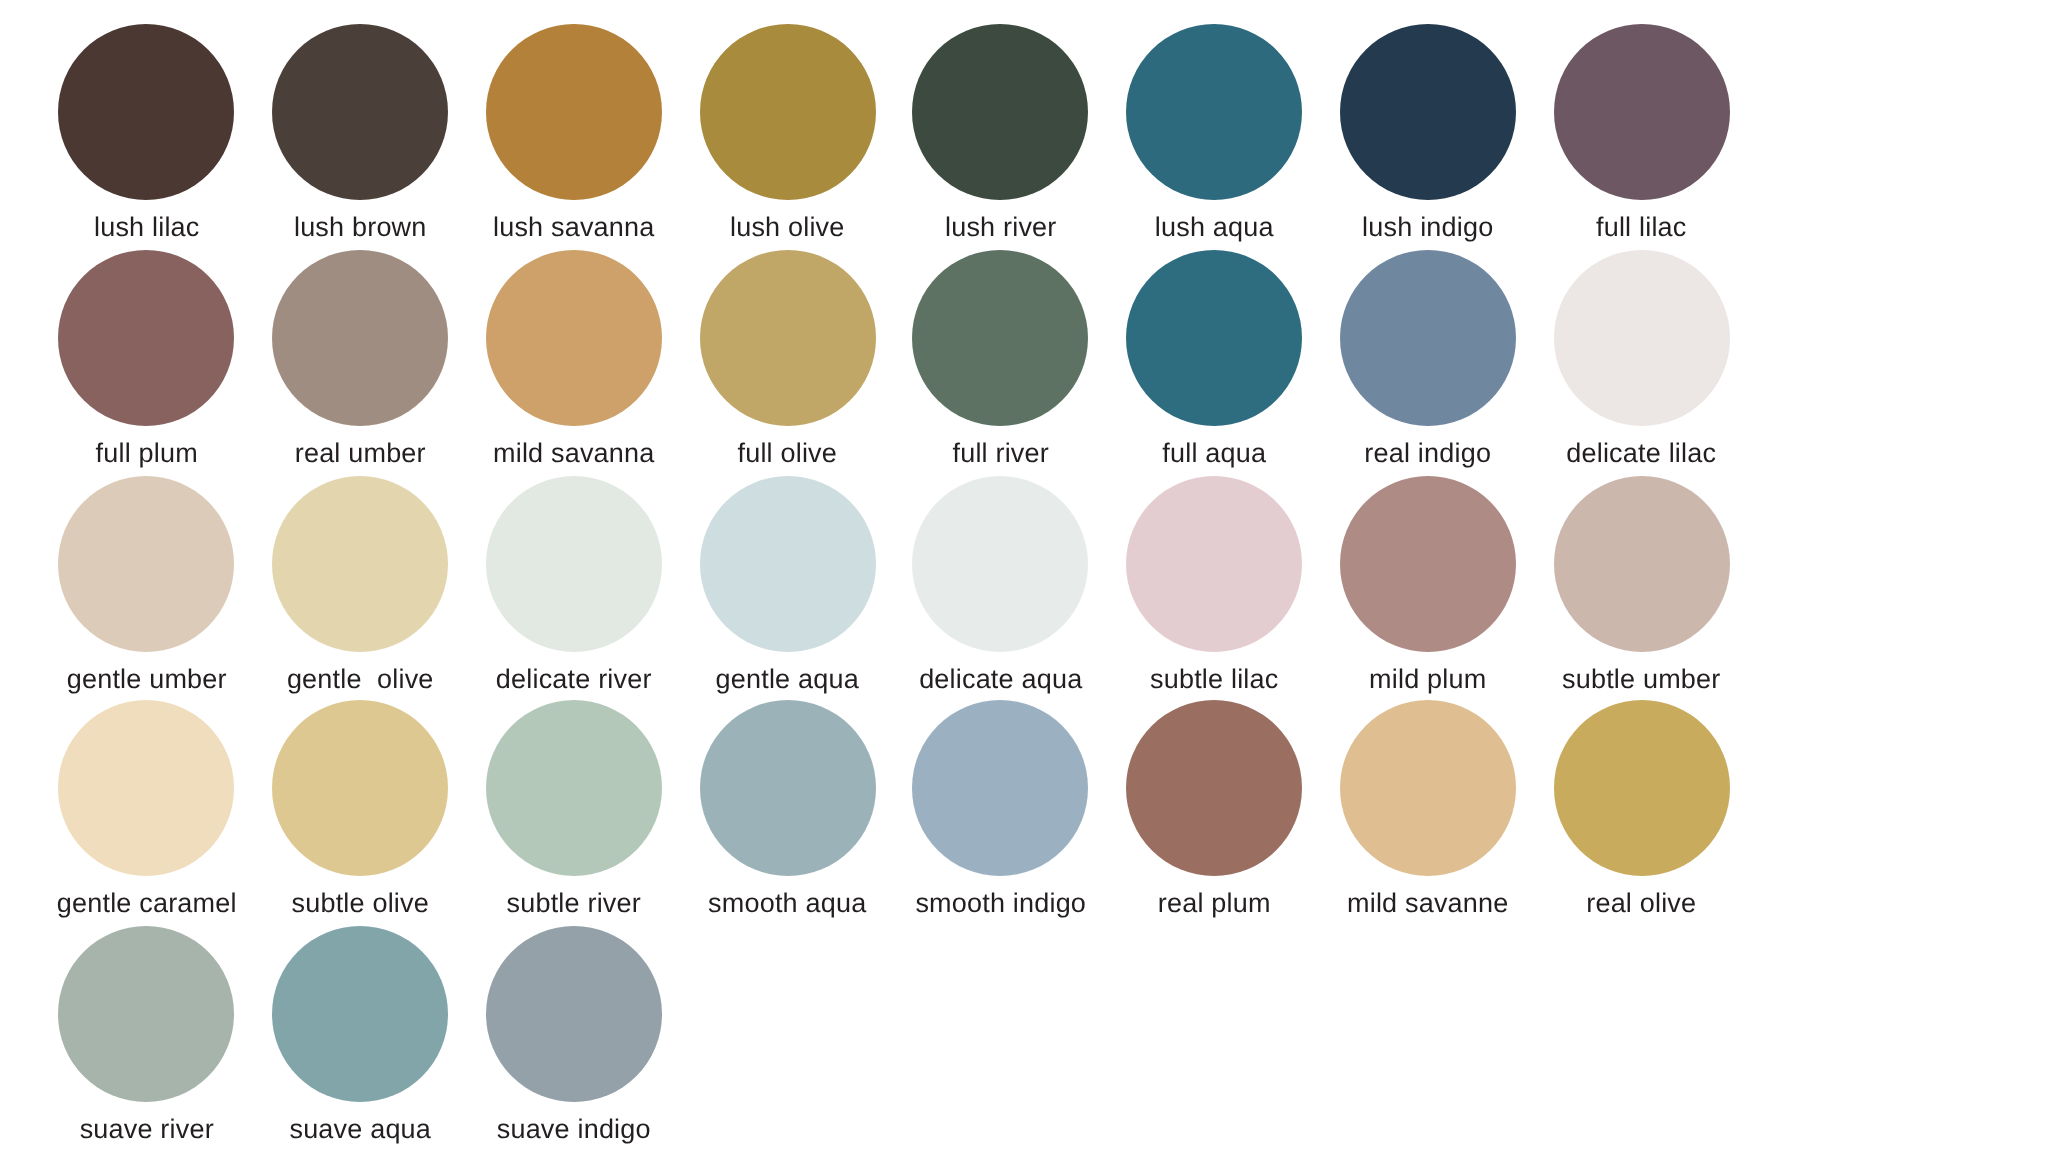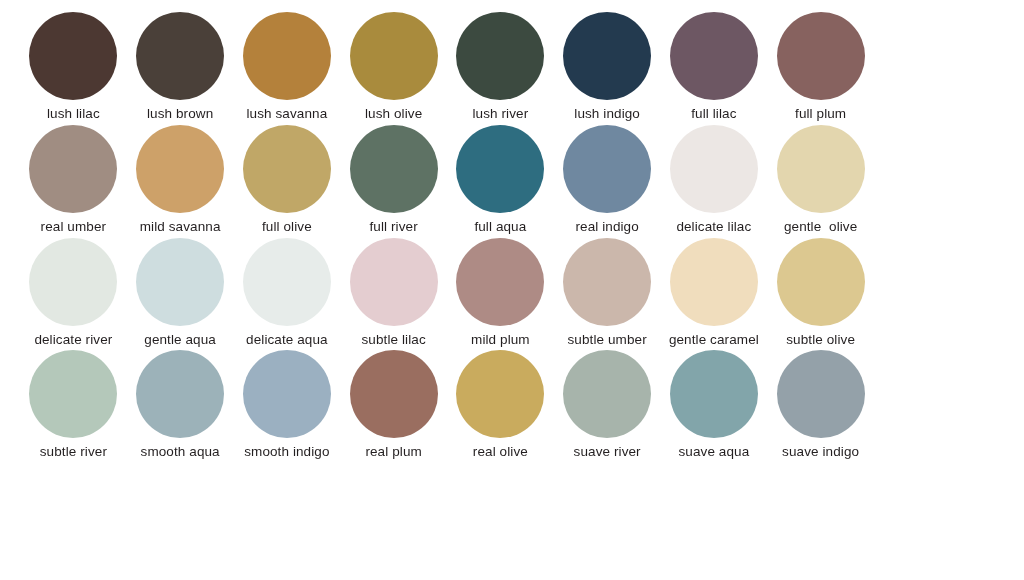--- a/index.html
+++ b/index.html
@@ -68,20 +68,24 @@
     </div>
     <div class="swatch-cell">
       <div class="swatch-circle" style="background: rgb(169, 139, 61);"></div>
       <div class="swatch-label">lush olive</div>
     </div>
     <div class="swatch-cell">
       <div class="swatch-circle" style="background: rgb(60, 74, 64);"></div>
       <div class="swatch-label">lush river</div>
     </div>
     <div class="swatch-cell">
+      <div class="swatch-circle" style="background: rgb(45, 106, 125);"></div>
+      <div class="swatch-label">lush aqua</div>
+    </div>
+    <div class="swatch-cell">
       <div class="swatch-circle" style="background: rgb(35, 58, 79);"></div>
       <div class="swatch-label">lush indigo</div>
     </div>
     <div class="swatch-cell">
       <div class="swatch-circle" style="background: rgb(109, 87, 99);"></div>
       <div class="swatch-label">full lilac</div>
     </div>
     <div class="swatch-cell">
       <div class="swatch-circle" style="background: rgb(135, 98, 95);"></div>
       <div class="swatch-label">full plum</div>
@@ -106,20 +110,24 @@
       <div class="swatch-circle" style="background: rgb(46, 109, 128);"></div>
       <div class="swatch-label">full aqua</div>
     </div>
     <div class="swatch-cell">
       <div class="swatch-circle" style="background: rgb(111, 136, 160);"></div>
       <div class="swatch-label">real indigo</div>
     </div>
     <div class="swatch-cell">
       <div class="swatch-circle" style="background: rgb(236, 231, 228);"></div>
       <div class="swatch-label">delicate lilac</div>
+    </div>
+    <div class="swatch-cell">
+      <div class="swatch-circle" style="background: rgb(220, 203, 185);"></div>
+      <div class="swatch-label">gentle umber</div>
     </div>
     <div class="swatch-cell">
       <div class="swatch-circle" style="background: rgb(227, 214, 174);"></div>
       <div class="swatch-label">gentle  olive</div>
     </div>
     <div class="swatch-cell">
       <div class="swatch-circle" style="background: rgb(226, 232, 226);"></div>
       <div class="swatch-label">delicate river</div>
     </div>
     <div class="swatch-cell">
@@ -160,20 +168,24 @@
     </div>
     <div class="swatch-cell">
       <div class="swatch-circle" style="background: rgb(155, 176, 193);"></div>
       <div class="swatch-label">smooth indigo</div>
     </div>
     <div class="swatch-cell">
       <div class="swatch-circle" style="background: rgb(154, 110, 96);"></div>
       <div class="swatch-label">real plum</div>
     </div>
     <div class="swatch-cell">
+      <div class="swatch-circle" style="background: rgb(223, 191, 146);"></div>
+      <div class="swatch-label">mild savanne</div>
+    </div>
+    <div class="swatch-cell">
       <div class="swatch-circle" style="background: rgb(201, 171, 94);"></div>
       <div class="swatch-label">real olive</div>
     </div>
     <div class="swatch-cell">
       <div class="swatch-circle" style="background: rgb(167, 180, 171);"></div>
       <div class="swatch-label">suave river</div>
     </div>
     <div class="swatch-cell">
       <div class="swatch-circle" style="background: rgb(130, 165, 170);"></div>
       <div class="swatch-label">suave aqua</div>

